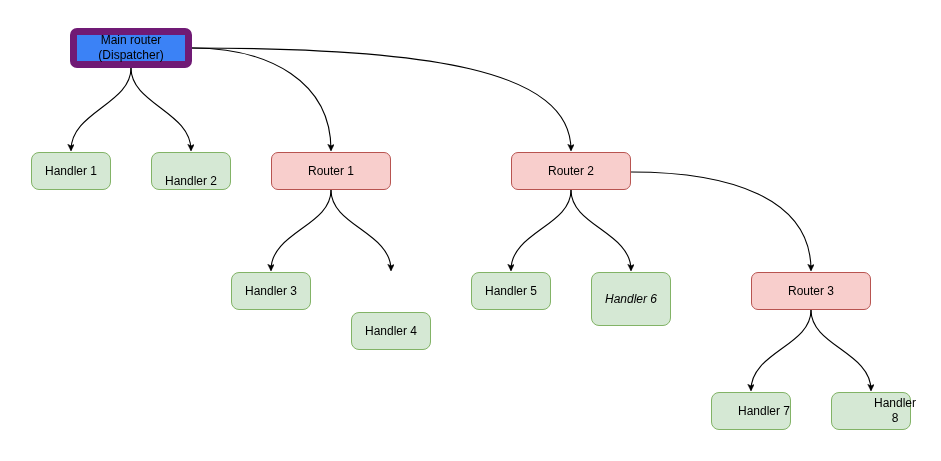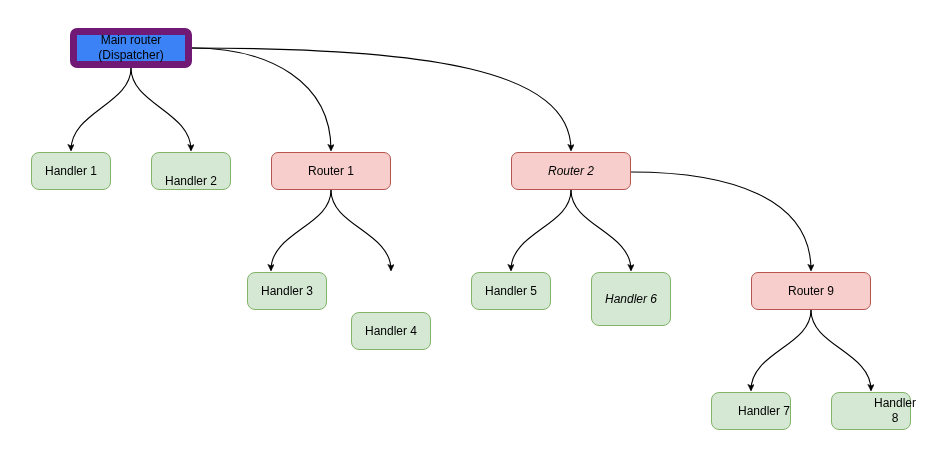--- a/index.html
+++ b/index.html
@@ -86,23 +86,23 @@
         <path d="M 811 310 C 811 346 871 352 871 390" fill="none" stroke="#000000" stroke-width="1.1" stroke-linecap="round" marker-end="url(#arrowhead)"></path>
       </g>
   </svg>
 
   <div id="nodes-layer">
       <div class="node node-main" style="left: 70px; top: 28px; width: 122px; height: 40px;"><span class="node-label">Main router
 (Dispatcher)</span></div>
       <div class="node node-handler" style="left: 31px; top: 152px; width: 80px; height: 38px;"><span class="node-label">Handler 1</span></div>
       <div class="node node-handler" style="left: 151px; top: 152px; width: 80px; height: 38px; align-items: flex-end;"><span class="node-label">Handler 2</span></div>
       <div class="node node-router" style="left: 271px; top: 152px; width: 120px; height: 38px;"><span class="node-label">Router 1</span></div>
-      <div class="node node-router" style="left: 511px; top: 152px; width: 120px; height: 38px; font-style: italic;"><span class="node-label">Router 2</span></div>
-      <div class="node node-handler" style="left: 247px; top: 272px; width: 80px; height: 38px;"><span class="node-label">Handler 3</span></div>
+      <div class="node node-router" style="left: 511px; top: 152px; width: 120px; height: 38px;"><span class="node-label">Router 2</span></div>
+      <div class="node node-handler" style="left: 231px; top: 272px; width: 80px; height: 38px;"><span class="node-label">Handler 3</span></div>
       <div class="node node-handler" style="left: 351px; top: 272px; width: 80px; height: 38px; margin-top: 40px;"><span class="node-label">Handler 4</span></div>
       <div class="node node-handler" style="left: 471px; top: 272px; width: 80px; height: 38px;"><span class="node-label">Handler 5</span></div>
       <div class="node node-handler" style="left: 591px; top: 272px; width: 80px; height: 54px; font-style: italic;"><span class="node-label">Handler 6</span></div>
-      <div class="node node-router" style="left: 751px; top: 272px; width: 120px; height: 38px;"><span class="node-label">Router 9</span></div>
+      <div class="node node-router" style="left: 751px; top: 272px; width: 120px; height: 38px;"><span class="node-label">Router 3</span></div>
       <div class="node node-handler" style="left: 711px; top: 392px; width: 80px; height: 38px; justify-content: flex-end;"><span class="node-label">Handler 7</span></div>
       <div class="node node-handler" style="left: 831px; top: 392px; width: 80px; height: 38px; padding-left: 48px;"><span class="node-label">Handler 8</span></div>
     </div>
 
 </div>
 
 </body></html>

